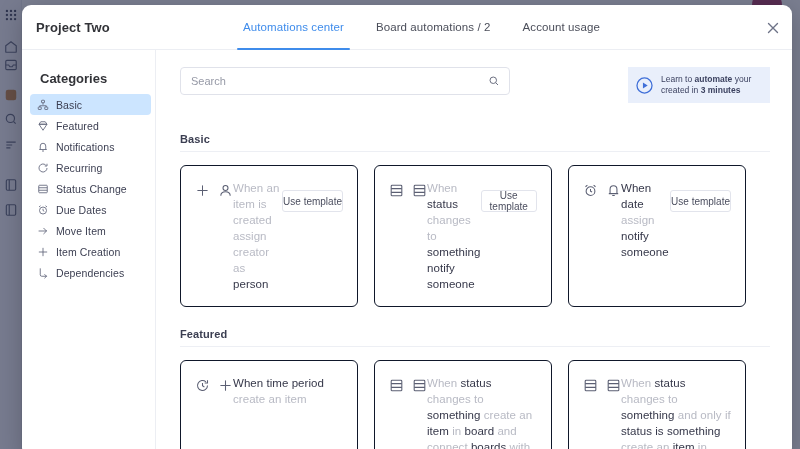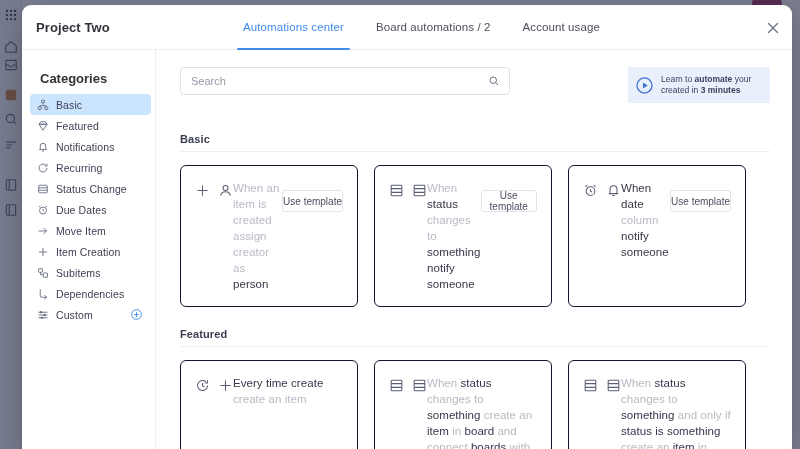--- a/index.html
+++ b/index.html
@@ -449,53 +449,26 @@
           <div class="cat-item">
             <span class="cat-icon">
               <svg viewBox="0 0 24 24" fill="none" stroke="currentColor" stroke-width="1.7" stroke-linecap="round">
                 <path d="M12 4.5v15M4.5 12h15"></path>
               </svg>
             </span>
             <span class="cat-label">Item Creation</span>
           </div>
           <div class="cat-item">
             <span class="cat-icon">
-              <svg viewBox="0 0 24 24" fill="none" stroke="currentColor" stroke-width="1.7">
-                <rect x="3" y="3.5" width="8" height="7" rx="1"></rect>
-                <rect x="12.5" y="12" width="8.5" height="8.5" rx="1"></rect>
-                <path d="M7 10.5v5h5"></path>
-              </svg>
-            </span>
-            <span class="cat-label">Subitems</span>
-          </div>
-          <div class="cat-item">
-            <span class="cat-icon">
               <svg viewBox="0 0 24 24" fill="none" stroke="currentColor" stroke-width="1.7" stroke-linecap="round">
                 <path d="M6.5 3.5v12a3 3 0 0 0 3 3H19"></path>
                 <path d="M15.5 15l3.5 3.5-3.5 3.5"></path>
               </svg>
             </span>
             <span class="cat-label">Dependencies</span>
-          </div>
-          <div class="cat-item">
-            <span class="cat-icon">
-              <svg viewBox="0 0 24 24" fill="none" stroke="currentColor" stroke-width="1.7">
-                <path d="M3 6.5h18M3 12h18M3 17.5h18"></path>
-                <circle cx="8" cy="6.5" r="1.6" fill="currentColor"></circle>
-                <circle cx="15" cy="12" r="1.6" fill="currentColor"></circle>
-                <circle cx="10" cy="17.5" r="1.6" fill="currentColor"></circle>
-              </svg>
-            </span>
-            <span class="cat-label">Custom</span>
-            <span id="add-custom-icon">
-              <svg viewBox="0 0 24 24" fill="none" stroke="currentColor" stroke-width="1.7">
-                <circle cx="12" cy="12" r="9"></circle>
-                <path d="M12 7.5v9M7.5 12h9"></path>
-              </svg>
-            </span>
           </div>
         </div>
     </div>
 
     <div id="content">
 
       <div id="content-top">
         <div id="search-box">
           <input id="search-input" type="text" placeholder="Search" style="">
           <span id="search-icon">
@@ -569,21 +542,21 @@
                     </svg>
                   </span>
                   <span>
                     <svg viewBox="0 0 24 24" fill="none" stroke="currentColor" stroke-width="1.7">
                       <path d="M6.5 17V10a5.5 5.5 0 0 1 11 0v7"></path>
                       <path d="M4.5 17h15"></path>
                       <path d="M10 20h4"></path>
                     </svg>
                   </span>
                 </div>
-                <div class="card-text"><b>When date</b><span> column </span><b>notify someone</b></div>
+                <div class="card-text"><b>When date</b><span> assign </span><b>notify someone</b></div>
                 <button class="use-template-btn">Use template</button>
               </div>
             </div>
           </div>
           <div class="section">
             <div class="section-title">Featured</div>
             <div class="card-grid">
               <div class="card">
                 <div class="card-icons">
                   <span>
@@ -592,21 +565,21 @@
                       <path d="M20 3.5V8h-4.5"></path>
                       <path d="M12 8v4.5l3 1.8"></path>
                     </svg>
                   </span>
                   <span>
                     <svg viewBox="0 0 24 24" fill="none" stroke="currentColor" stroke-width="1.7" stroke-linecap="round">
                       <path d="M12 4.5v15M4.5 12h15"></path>
                     </svg>
                   </span>
                 </div>
-                <div class="card-text"><b>Every time create</b><span> create an item</span></div>
+                <div class="card-text"><b>When time period</b><span> create an item</span></div>
               </div>
               <div class="card">
                 <div class="card-icons">
                   <span>
                     <svg viewBox="0 0 24 24" fill="none" stroke="currentColor" stroke-width="1.7">
                       <rect x="3.5" y="3.5" width="17" height="17" rx="1.5"></rect>
                       <path d="M3.5 9h17M3.5 15h17"></path>
                     </svg>
                   </span>
                   <span>

